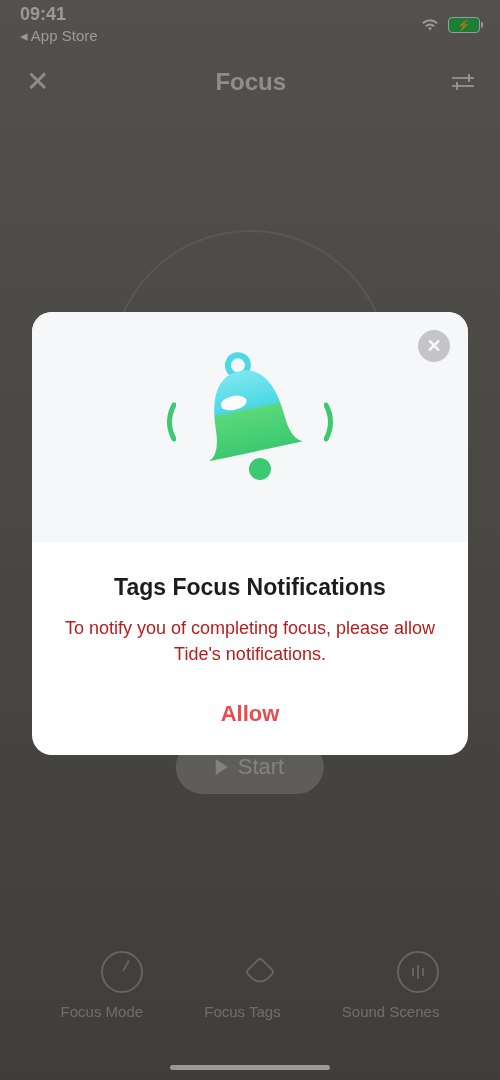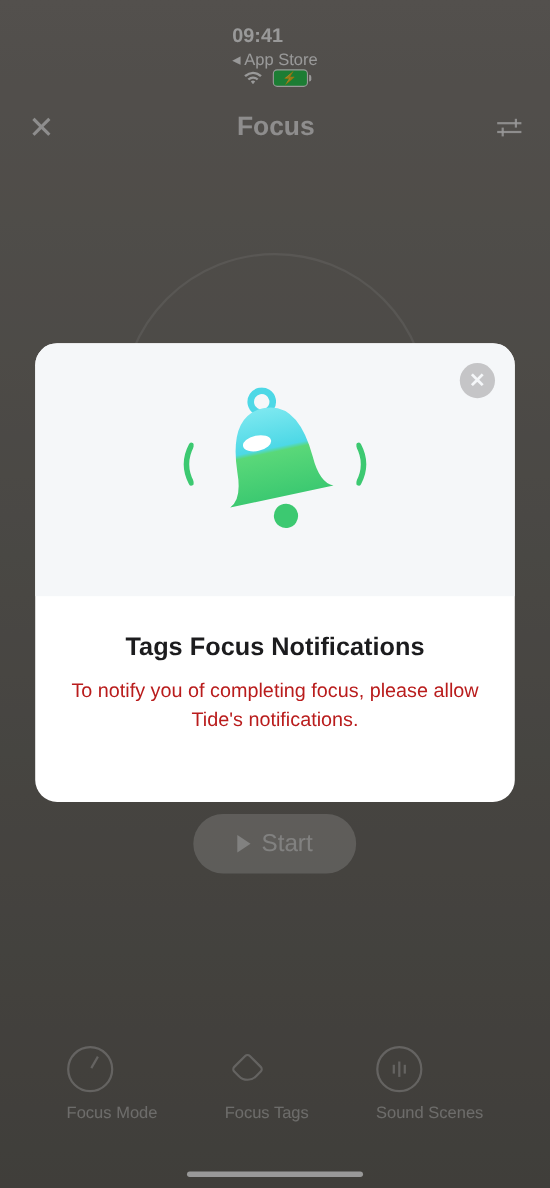--- a/index.html
+++ b/index.html
@@ -12,25 +12,24 @@
       width: 500px;
       height: 1080px;
       background: linear-gradient(180deg, #8a8580 0%, #7d7a74 40%, #6b6862 100%);
       position: relative;
       overflow: hidden;
     }
     .status-bar {
       display: flex;
       justify-content: space-between;
       align-items: center;
-      padding: 22px 20px 4px;
+      padding: 4px 20px 4px;
       color: #fff;
       font-size: 18px;
       font-weight: 600;
-      flex-direction: column;
     }
     .status-left {
       display: flex;
       flex-direction: column;
       gap: 2px;
     }
     .back-link {
       font-size: 15px;
       font-weight: 400;
     }
@@ -150,21 +149,21 @@
       bottom: 60px;
       left: 0;
       right: 0;
       display: flex;
       justify-content: space-around;
       padding: 0 30px;
     }
     .nav-item {
       display: flex;
       flex-direction: column;
-      align-items: flex-start;
+      align-items: flex-end;
       gap: 10px;
       color: rgba(255,255,255,0.5);
     }
     .nav-icon-circle {
       width: 42px;
       height: 42px;
       border: 2px solid rgba(255,255,255,0.4);
       border-radius: 50%;
       display: flex;
       align-items: center;
@@ -364,14 +363,15 @@
         </g>
       </svg>
       <svg class="bell-wave" viewBox="0 0 14 50">
         <path d="M2 8 Q11 25 2 42" stroke="#3cc971" stroke-width="5" fill="none" stroke-linecap="round"></path>
       </svg>
     </div>
   </div>
   <div class="modal-body">
     <div class="modal-title">Tags Focus Notifications</div>
     <div class="modal-desc">To notify you of completing focus, please allow Tide's notifications.</div>
+    <div class="allow-btn">Allow</div>
   </div>
 </div>
 
 </body></html>

